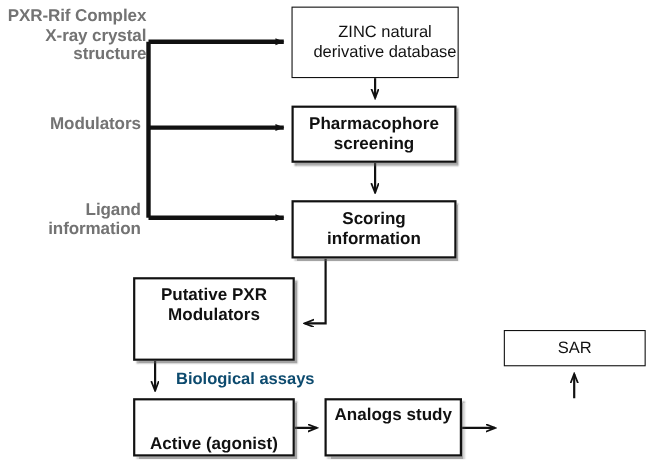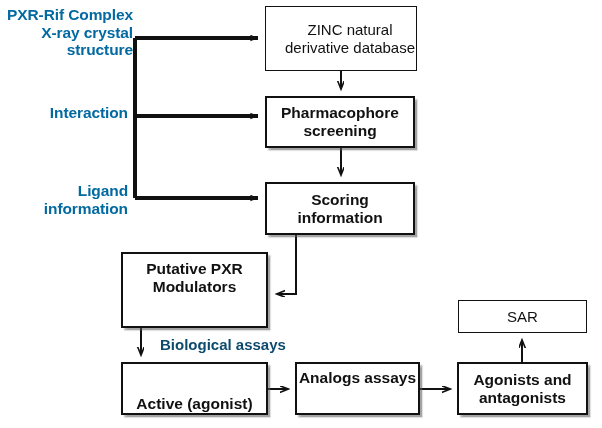--- a/index.html
+++ b/index.html
@@ -12,21 +12,21 @@
     width: 602px;
     height: 428px;
     background: #ffffff;
     overflow: hidden;
     font-family: "Liberation Sans", sans-serif;
   }
   
   .in-label {
     position: absolute;
     font-weight: bold;
-    color: #0369a1;
+    color: #737373;
     text-align: right;
     line-height: 1.13;
     letter-spacing: -0.1px;
   }
   #label-pxr {
     left: 0px;
     top: 6px;
     width: 133px;
     font-size: 15.5px;
     text-align: right;
@@ -150,21 +150,21 @@
       <path d="M420,389 L450,389" marker-end="url(#ah-thin)"></path>
     </g>
 
     <g stroke="#111111" stroke-width="2" fill="none">
       <path d="M522,362 L522,340" marker-end="url(#ah-thin)"></path>
     </g>
   </svg>
 
   <div class="in-label" id="label-pxr">PXR-Rif Complex X-ray crystal structure</div>
 
-  <div class="in-label" id="label-interaction">Interaction</div>
+  <div class="in-label" id="label-interaction">Modulators</div>
 
   <div class="in-label" id="label-ligand">Ligand information</div>
 
   <div class="node thin center" id="node-zinc">
     <span class="txt plain">ZINC natural derivative database</span>
   </div>
 
   <div class="node shadow center" id="node-pharmacophore">
     <span class="txt bold">Pharmacophore screening</span>
   </div>
@@ -175,26 +175,23 @@
 
   <div class="node shadow top" id="node-putative">
     <span class="txt bold">Putative PXR Modulators</span>
   </div>
 
   <div class="node shadow center" id="node-active">
     <span class="txt bold">Active (agonist)</span>
   </div>
 
   <div class="node shadow top" id="node-analogs">
-    <span class="txt bold">Analogs assays</span>
+    <span class="txt bold">Analogs study</span>
   </div>
 
-  <div class="node shadow center" id="node-agonists">
-    <span class="txt bold">Agonists and antagonists</span>
-  </div>
 
   <div class="node thin center" id="node-sar">
     <span class="txt plain">SAR</span>
   </div>
 
   <div id="edge-label-bio">Biological assays</div>
 
 </div>
 
 </body></html>

